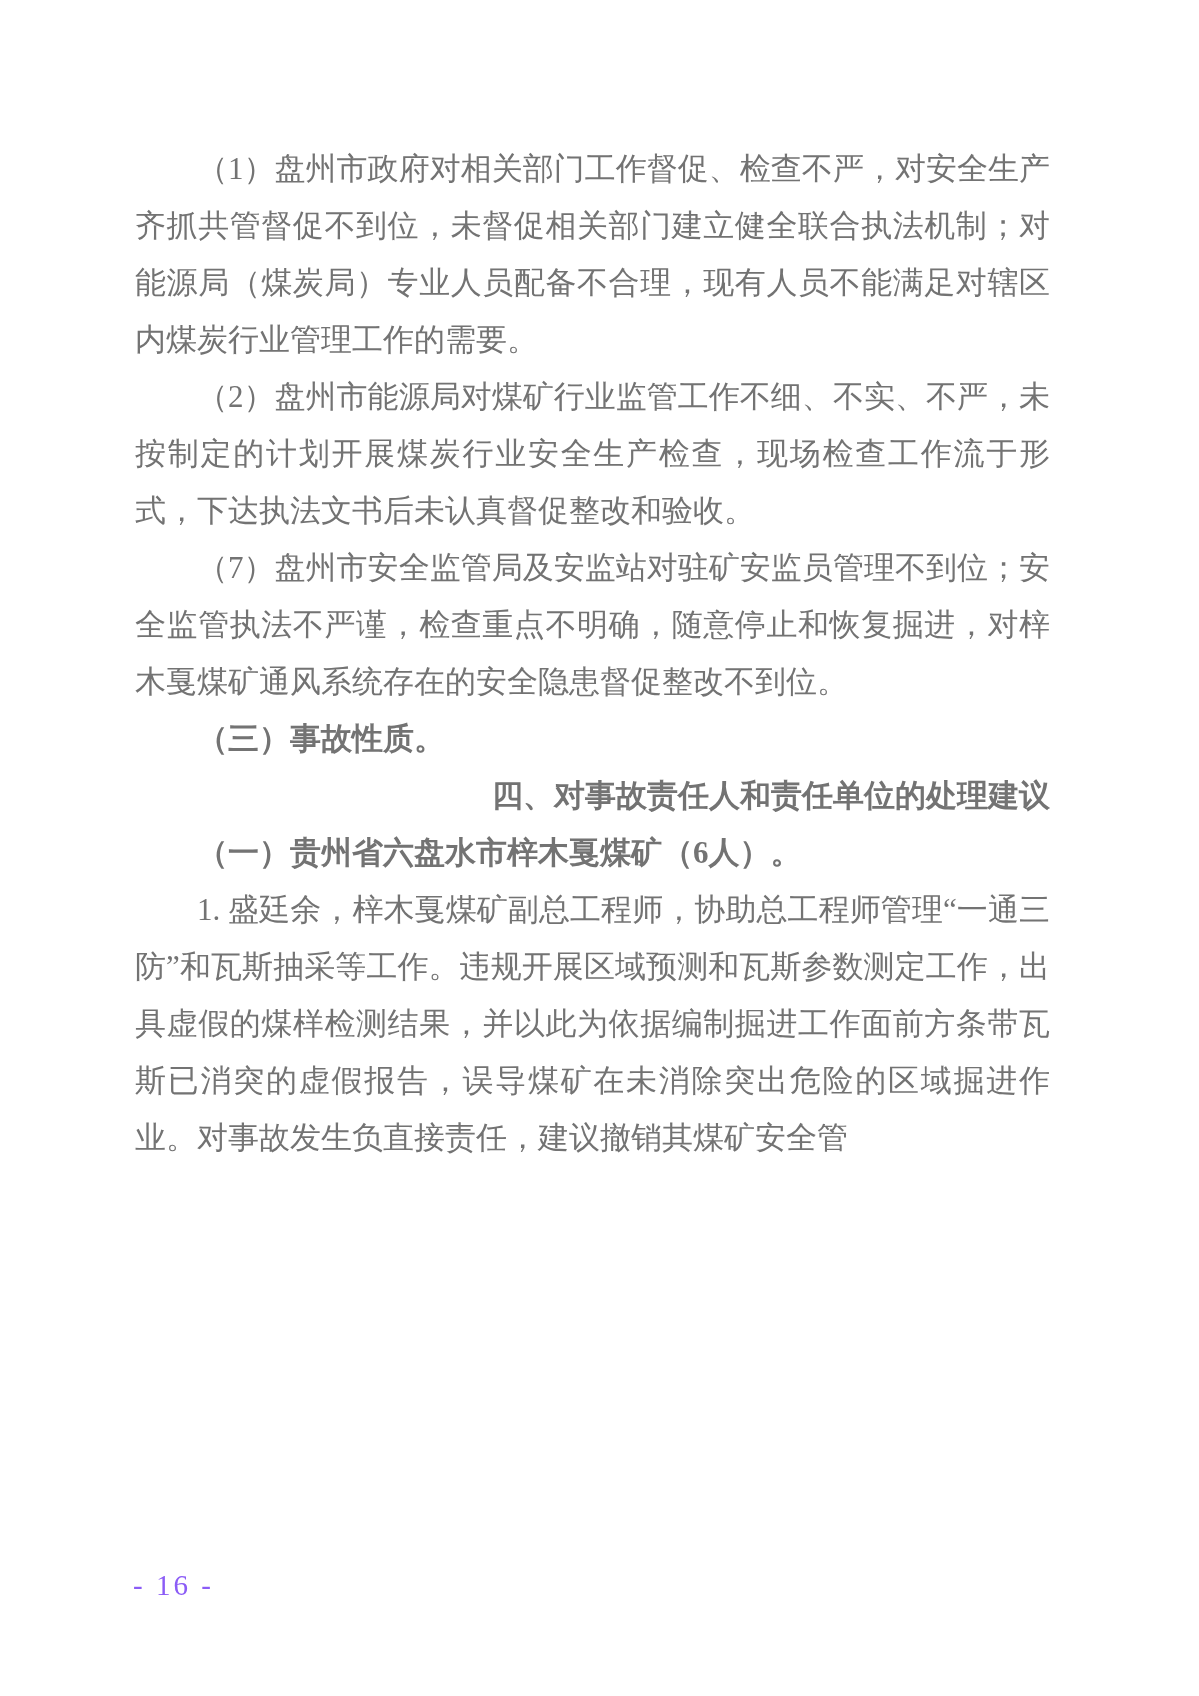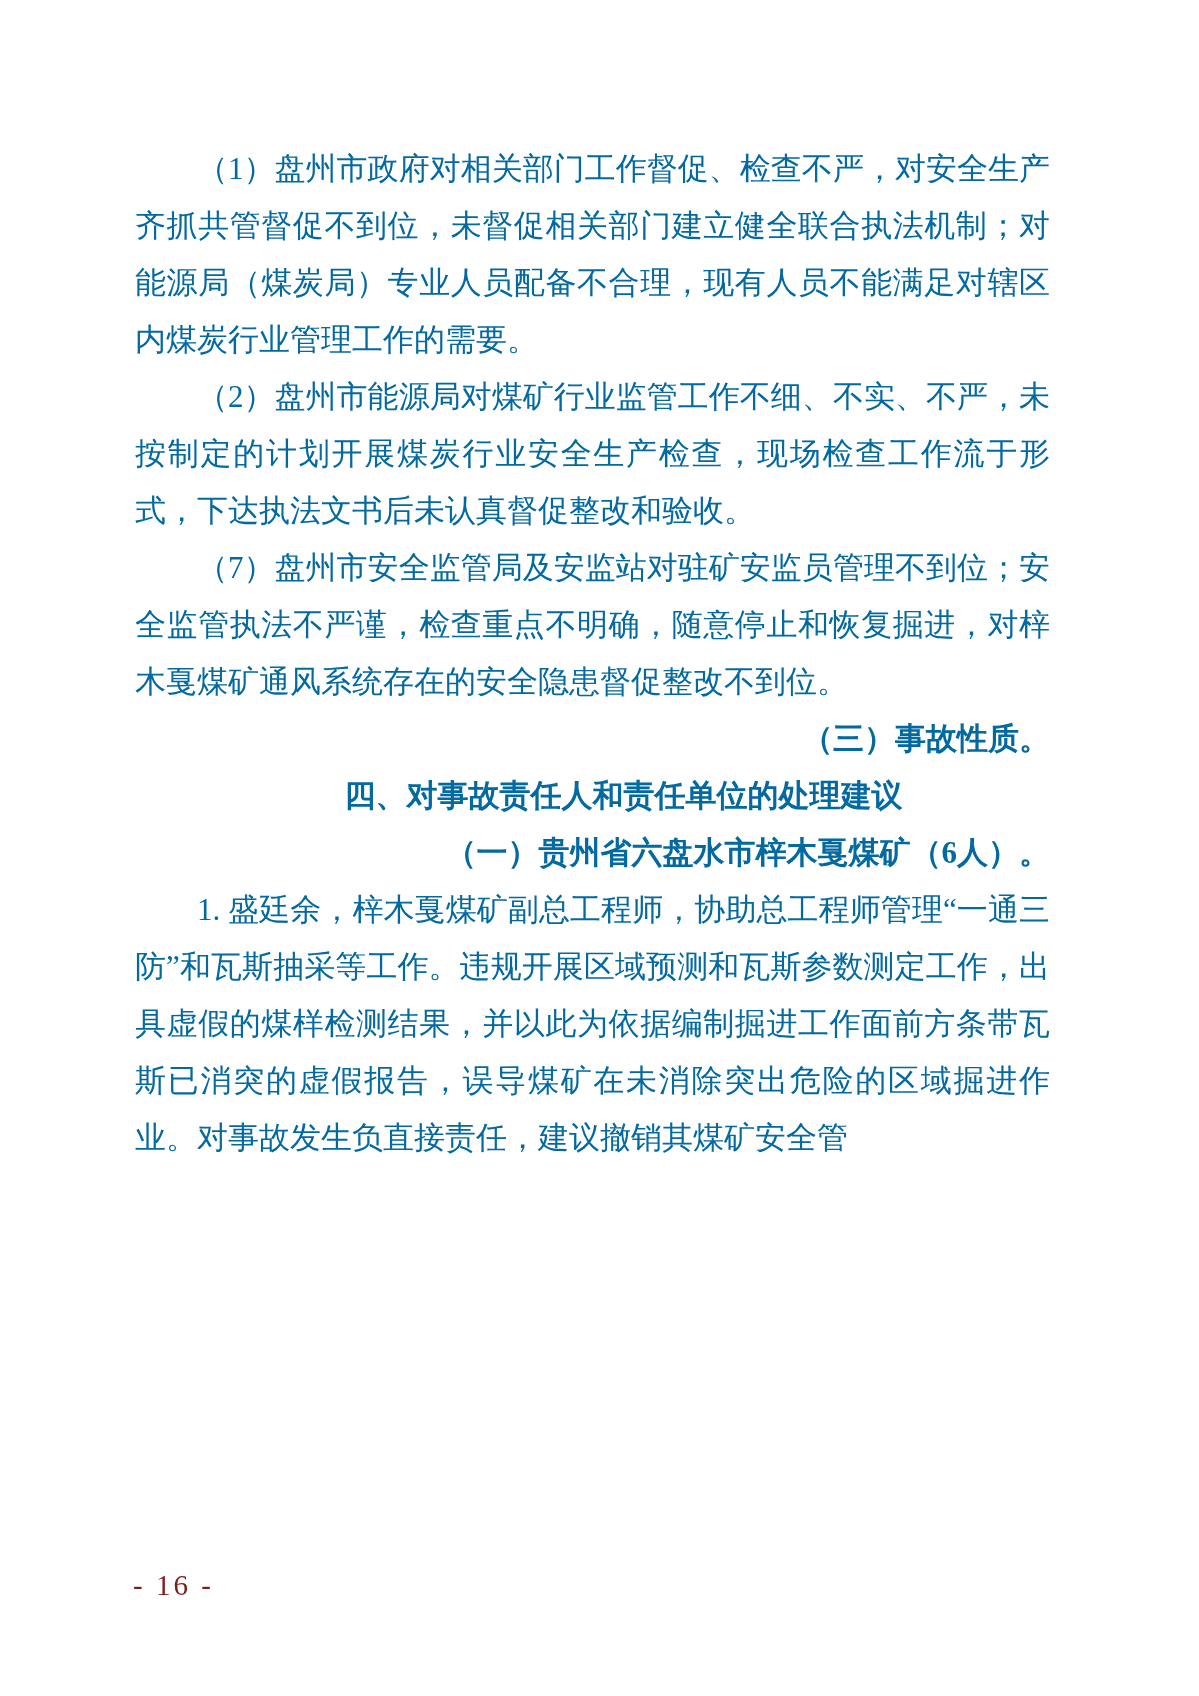--- a/index.html
+++ b/index.html
@@ -23,44 +23,44 @@
     position: absolute;
     left: 135px;
     top: 140px;
     width: 915px;
   }
   .para {
     margin: 0;
     padding: 0;
     font-size: 31px;
     line-height: 57px;
-    color: #0369a1;
+    color: #737373;
     text-align: justify;
     text-justify: inter-character;
     text-indent: 2em;
     font-weight: 400;
     font-family: "Liberation Serif", "DejaVu Serif", serif;
     word-break: break-all;
   }
   .para.heading-kai {
     font-weight: 700;
-    text-align: right;
+    text-align: left;
   }
   .para.heading-hei {
     font-weight: 700;
-    text-align: center;
+    text-align: right;
     font-family: "Liberation Sans", "DejaVu Sans", sans-serif;
   }
   .page-number {
     position: absolute;
     left: 133px;
     top: 1568px;
     font-size: 29px;
     line-height: 34px;
-    color: #7f1d1d;
+    color: #8b5cf6;
     letter-spacing: 3px;
     font-family: "Liberation Serif", "DejaVu Serif", serif;
   }
 </style>
 </head>
 <body>
 
 <div class="page">
   <main class="content">
       <p class="para body">（1）盘州市政府对相关部门工作督促、检查不严，对安全生产齐抓共管督促不到位，未督促相关部门建立健全联合执法机制；对能源局（煤炭局）专业人员配备不合理，现有人员不能满足对辖区内煤炭行业管理工作的需要。</p>

